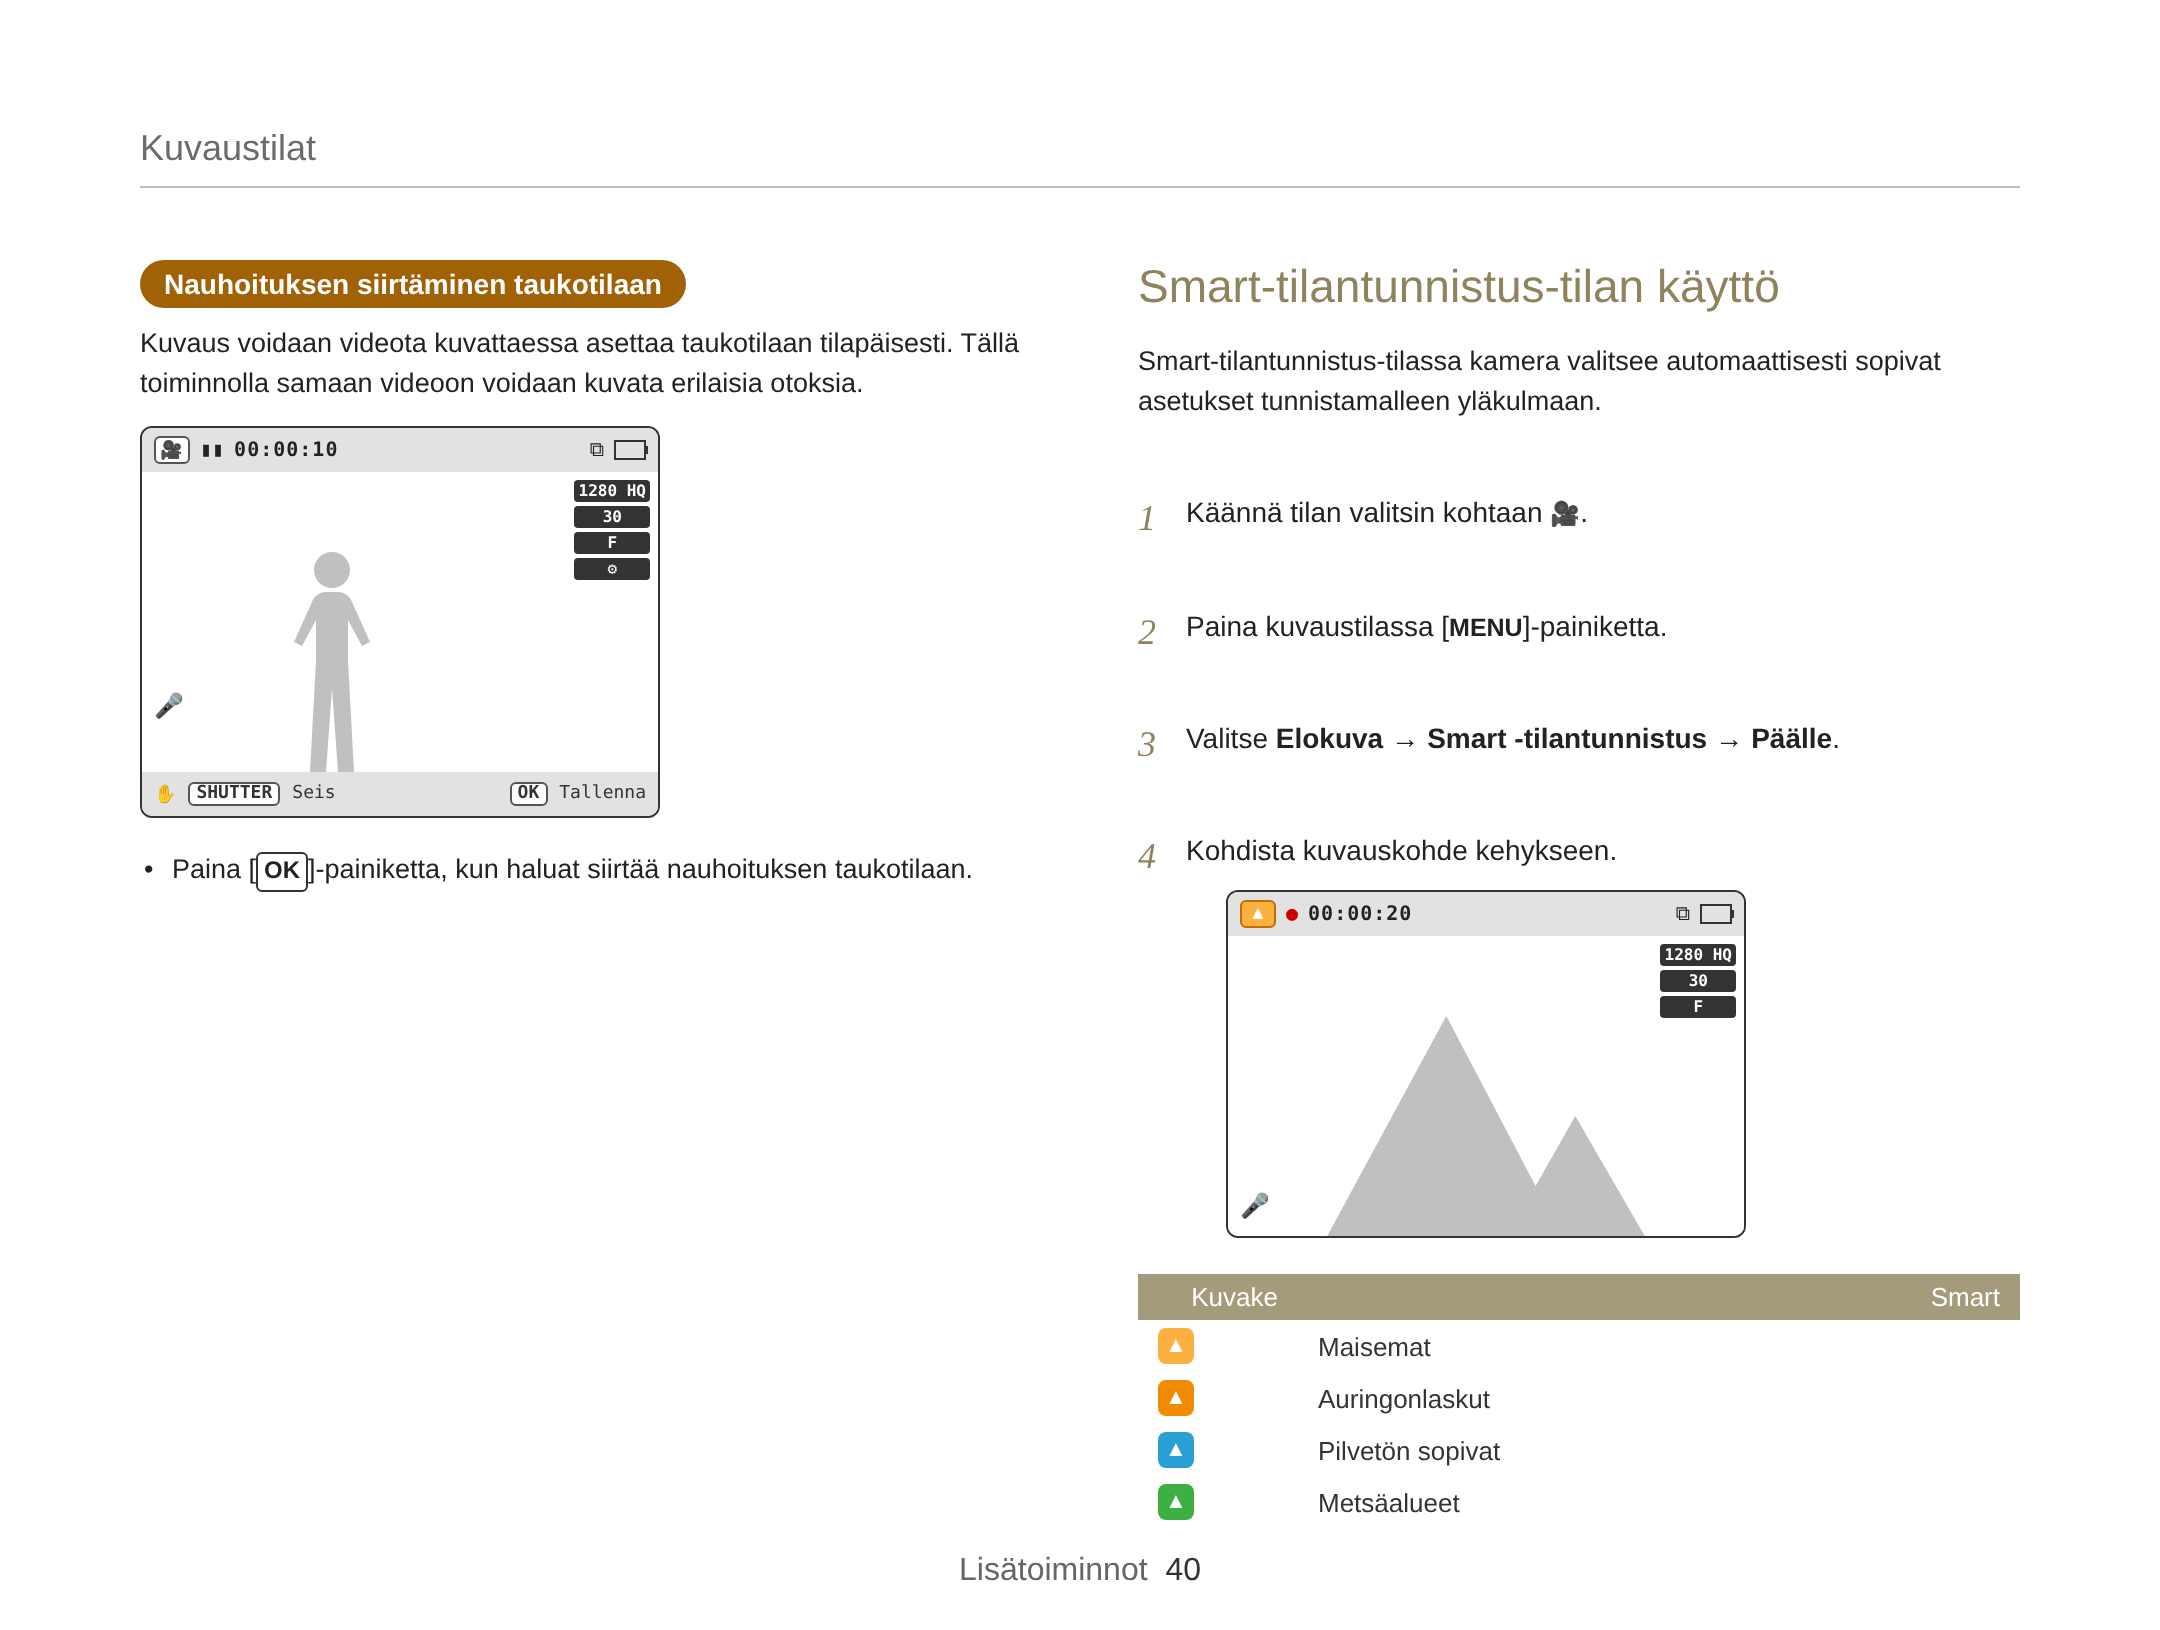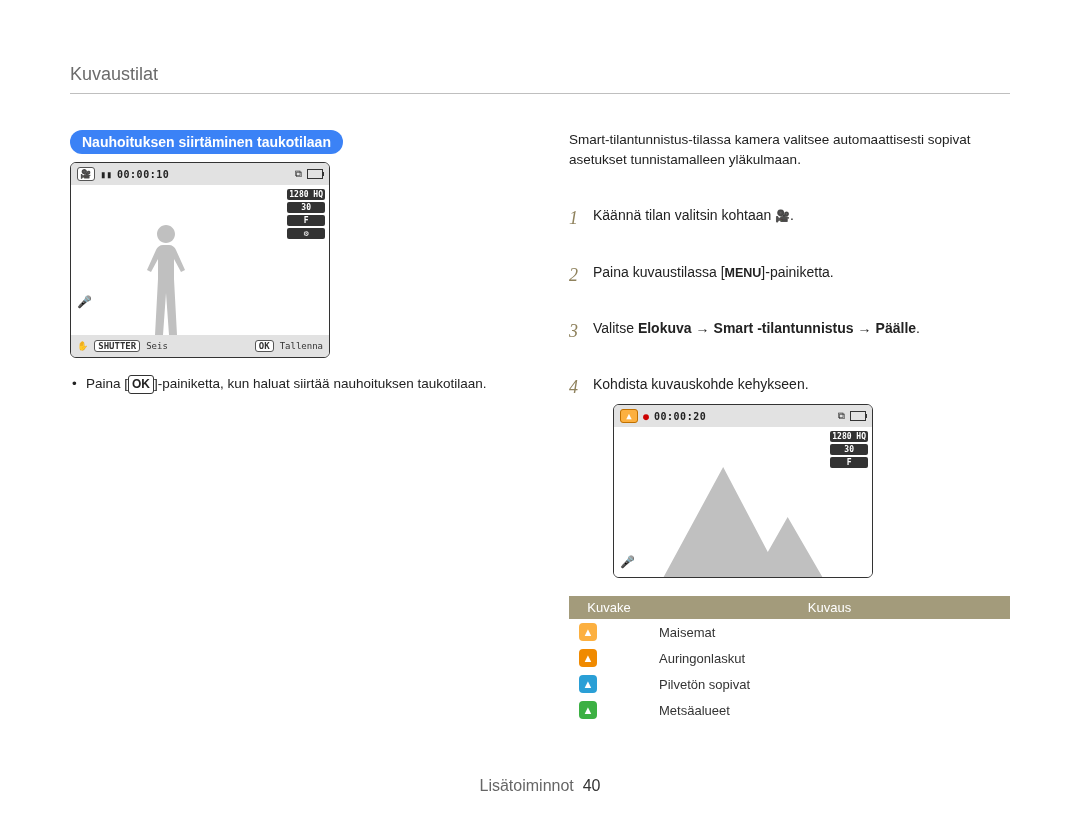--- a/index.html
+++ b/index.html
@@ -17,21 +17,21 @@
   color: #6b6b6b;
   font-weight: 400;
   border-bottom: 1px solid #bfbfbf;
   padding-bottom: 8px;
   margin-bottom: 36px;
 }
 .columns { display: flex; gap: 58px; }
 .col { flex: 1; min-width: 0; }
 .pill-heading {
   display: inline-block;
-  background: #3b82f6;
+  background: #a16207;
   color: #fff;
   font-size: 14px;
   font-weight: 700;
   padding: 4px 12px;
   border-radius: 12px;
   margin-bottom: 8px;
 }
 .body-text {
   font-size: 13.5px;
   line-height: 1.45;
@@ -134,21 +134,21 @@
 .cam2-body{
   height:150px;position:relative;background:#fff;
 }
 .mountains{position:absolute;bottom:0;left:0;right:0;}
 .mountains svg{width:100%;height:120px;display:block;}
 
 .icon-table{
   width:100%; border-collapse:collapse; font-size:13px; margin-left:0;
 }
 .icon-table th{
-  background:#a39b7b; color:#fff; text-align:center; font-weight:400;
+  background:#a39b7b; color:#fff; text-align:right; font-weight:400;
   padding:4px 10px;
 }
 .icon-table td{
   padding:4px 10px; color:#333; background:#fff;
 }
 .ic{
   width:18px;height:18px;display:inline-flex;align-items:center;justify-content:center;
   border-radius:4px;color:#fff;font-size:11px;
 }
 .ic-orange{background:#fcb040;}
@@ -164,20 +164,21 @@
 </style>
 </head>
 <body>
 
 <div class="section-header">Kuvaustilat</div>
 
 <div class="columns">
 
   <div class="col">
     <div class="pill-heading">Nauhoituksen siirtäminen taukotilaan</div>
+    <p class="body-text">Kuvaus voidaan videota kuvattaessa asettaa taukotilaan tilapäisesti. Tällä toiminnolla samaan videoon voidaan kuvata erilaisia otoksia.</p>
 
     
     <div class="cam">
       <div class="cam-top">
         <span class="cam-mode">🎥</span>
         <span>▮▮</span>
         <span class="cam-time">00:00:10</span>
         <span class="cam-top-spacer"></span>
         <span>⧉</span>
         <span class="cam-bat"></span>
@@ -207,20 +208,21 @@
     </div>
 
     <ul class="bullets">
       <li>
         <span>Paina [</span><span class="inline-icon">OK</span><span>]-painiketta, kun haluat siirtää nauhoituksen taukotilaan.</span>
       </li>
     </ul>
   </div>
 
   <div class="col">
+    <h2 class="h2-right">Smart-tilantunnistus-tilan käyttö</h2>
     <p class="body-text">Smart-tilantunnistus-tilassa kamera valitsee automaattisesti sopivat asetukset tunnistamalleen yläkulmaan.</p>
 
     <ol class="numlist">
       <li>
         <span>Käännä tilan valitsin kohtaan </span><span class="movie-icon">🎥</span><span>.</span>
       </li>
       <li>
         <span>Paina kuvaustilassa [</span><span class="menu-key">MENU</span><span>]-painiketta.</span>
       </li>
       <li>
@@ -252,21 +254,21 @@
             <path fill="#c0c0c0" d="M0,120 L50,120 L110,10 L155,95 L175,60 L210,120 L260,120 Z"></path>
           </svg>
         </div>
       </div>
     </div>
 
     <table class="icon-table">
       <thead>
         <tr>
           <th style="width:80px;">Kuvake</th>
-          <th>Kuvaus</th>
+          <th>Smart</th>
         </tr>
       </thead>
       <tbody>
         <tr>
           <td><span class="ic ic-orange">▲</span></td>
           <td>Maisemat</td>
         </tr>
         <tr>
           <td><span class="ic ic-orange2">▲</span></td>
           <td>Auringonlaskut</td>

